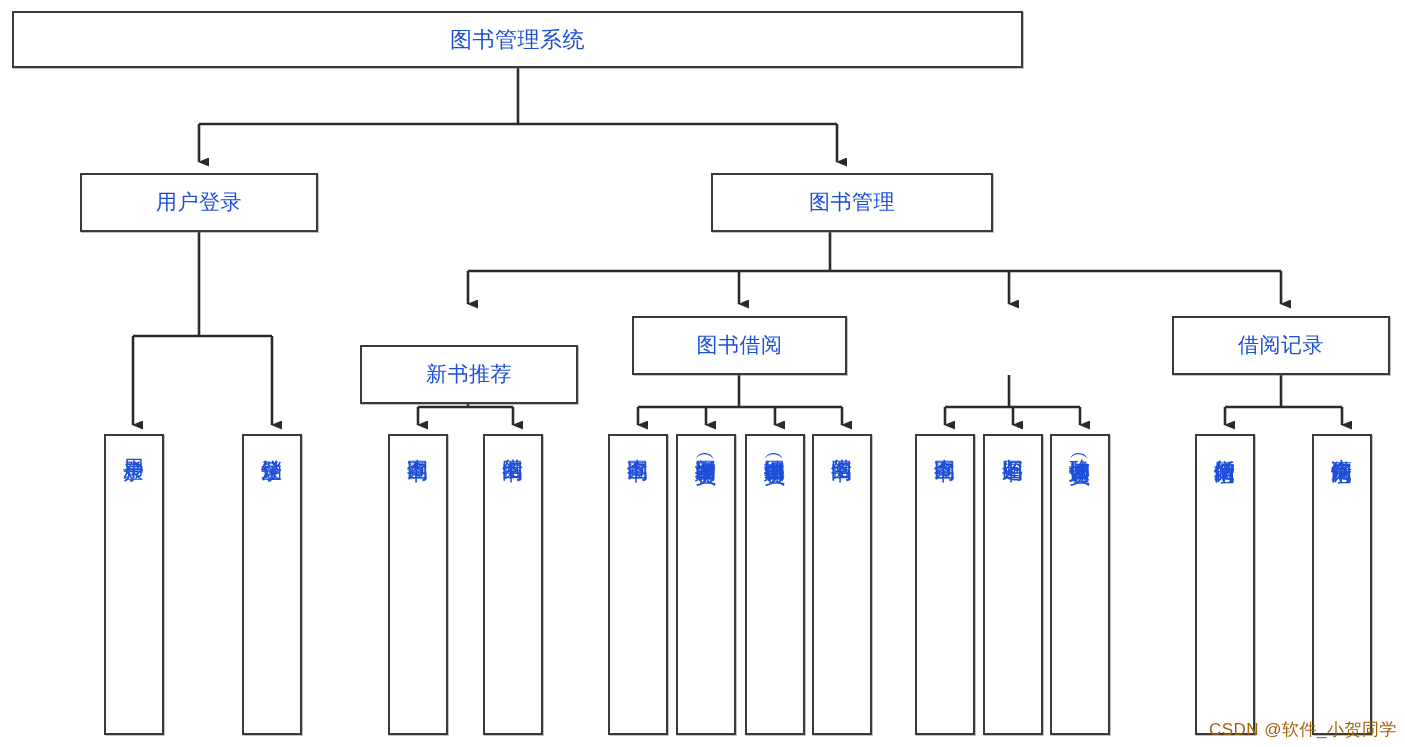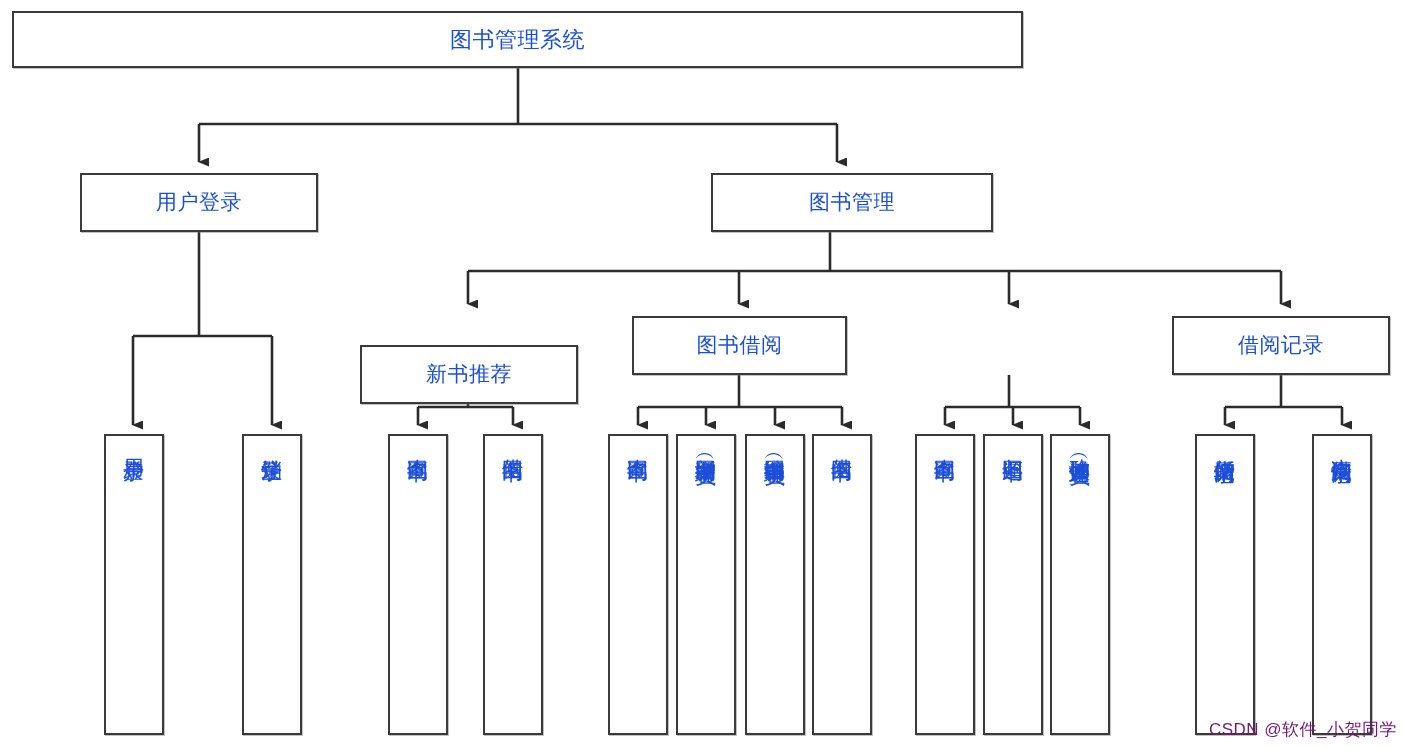--- a/index.html
+++ b/index.html
@@ -55,21 +55,21 @@
     font-size: 21px;
     line-height: 1.0;
     letter-spacing: 1px;
   }
   .node.root .label { font-size: 22px; }
   #watermark {
     position: absolute;
     right: 8px;
     bottom: 6px;
     font-size: 17px;
-    color: #701a75;
+    color: #a16207;
     white-space: nowrap;
     letter-spacing: 0.5px;
     pointer-events: none;
   }
 </style>
 </head>
 <body>
 
 <div id="canvas">
 

